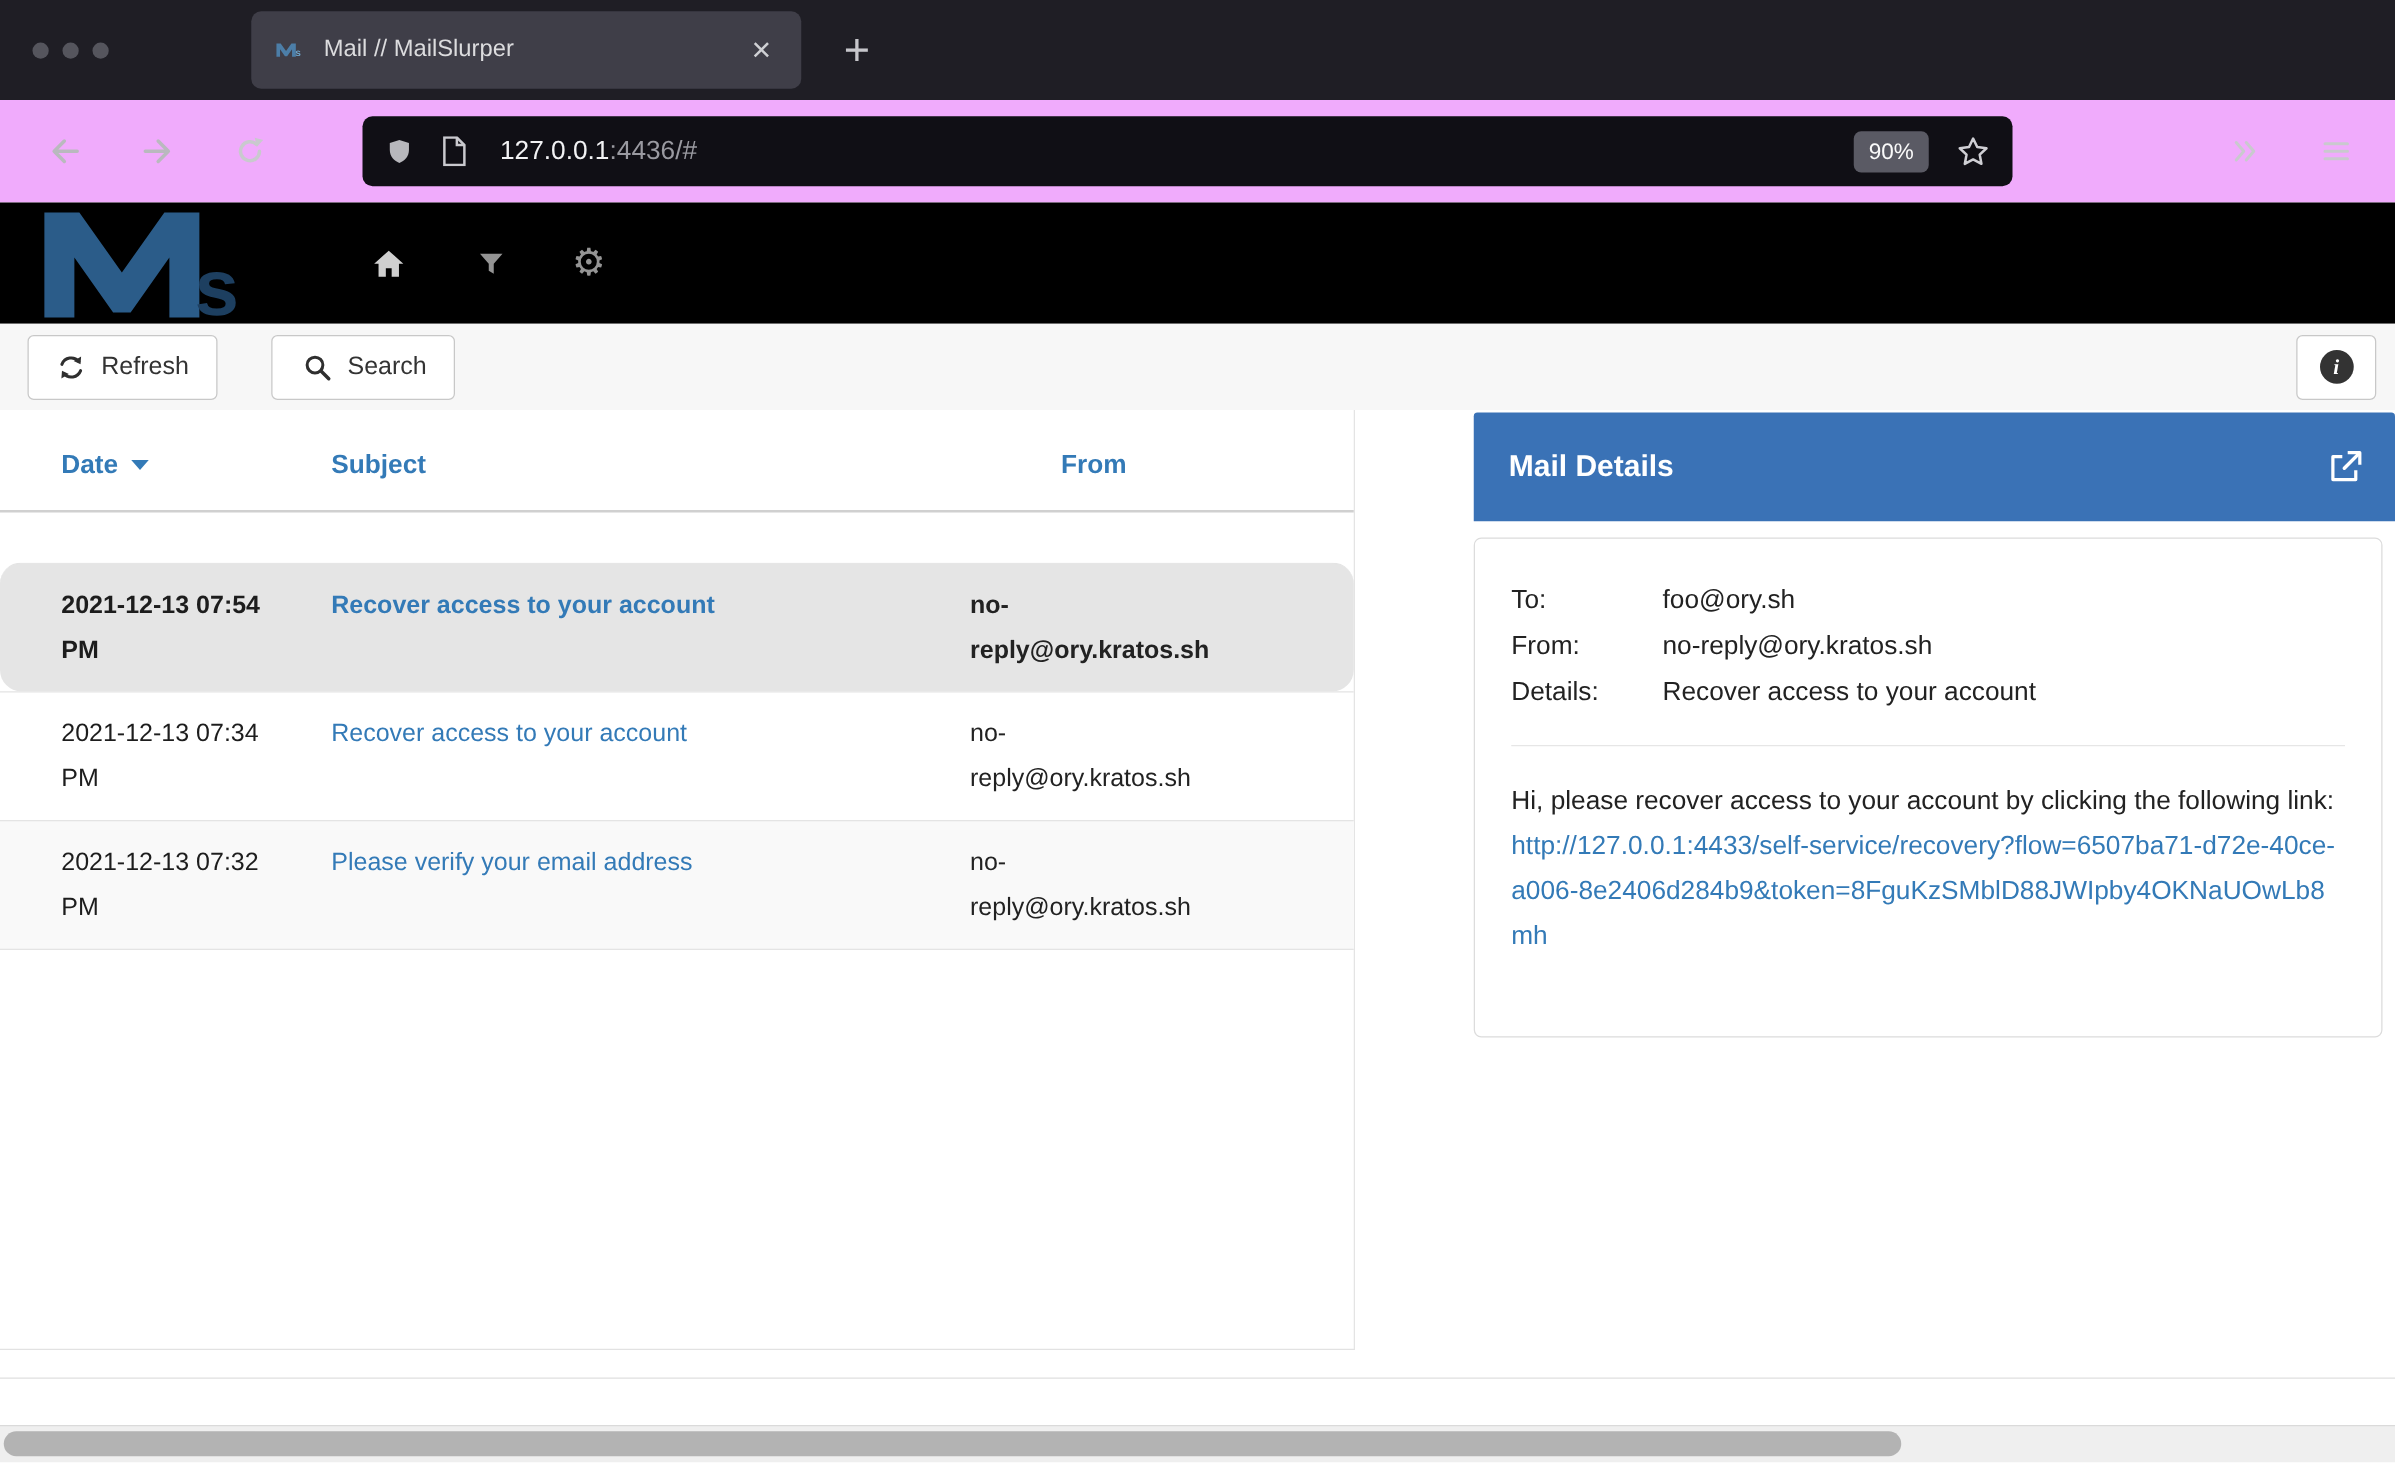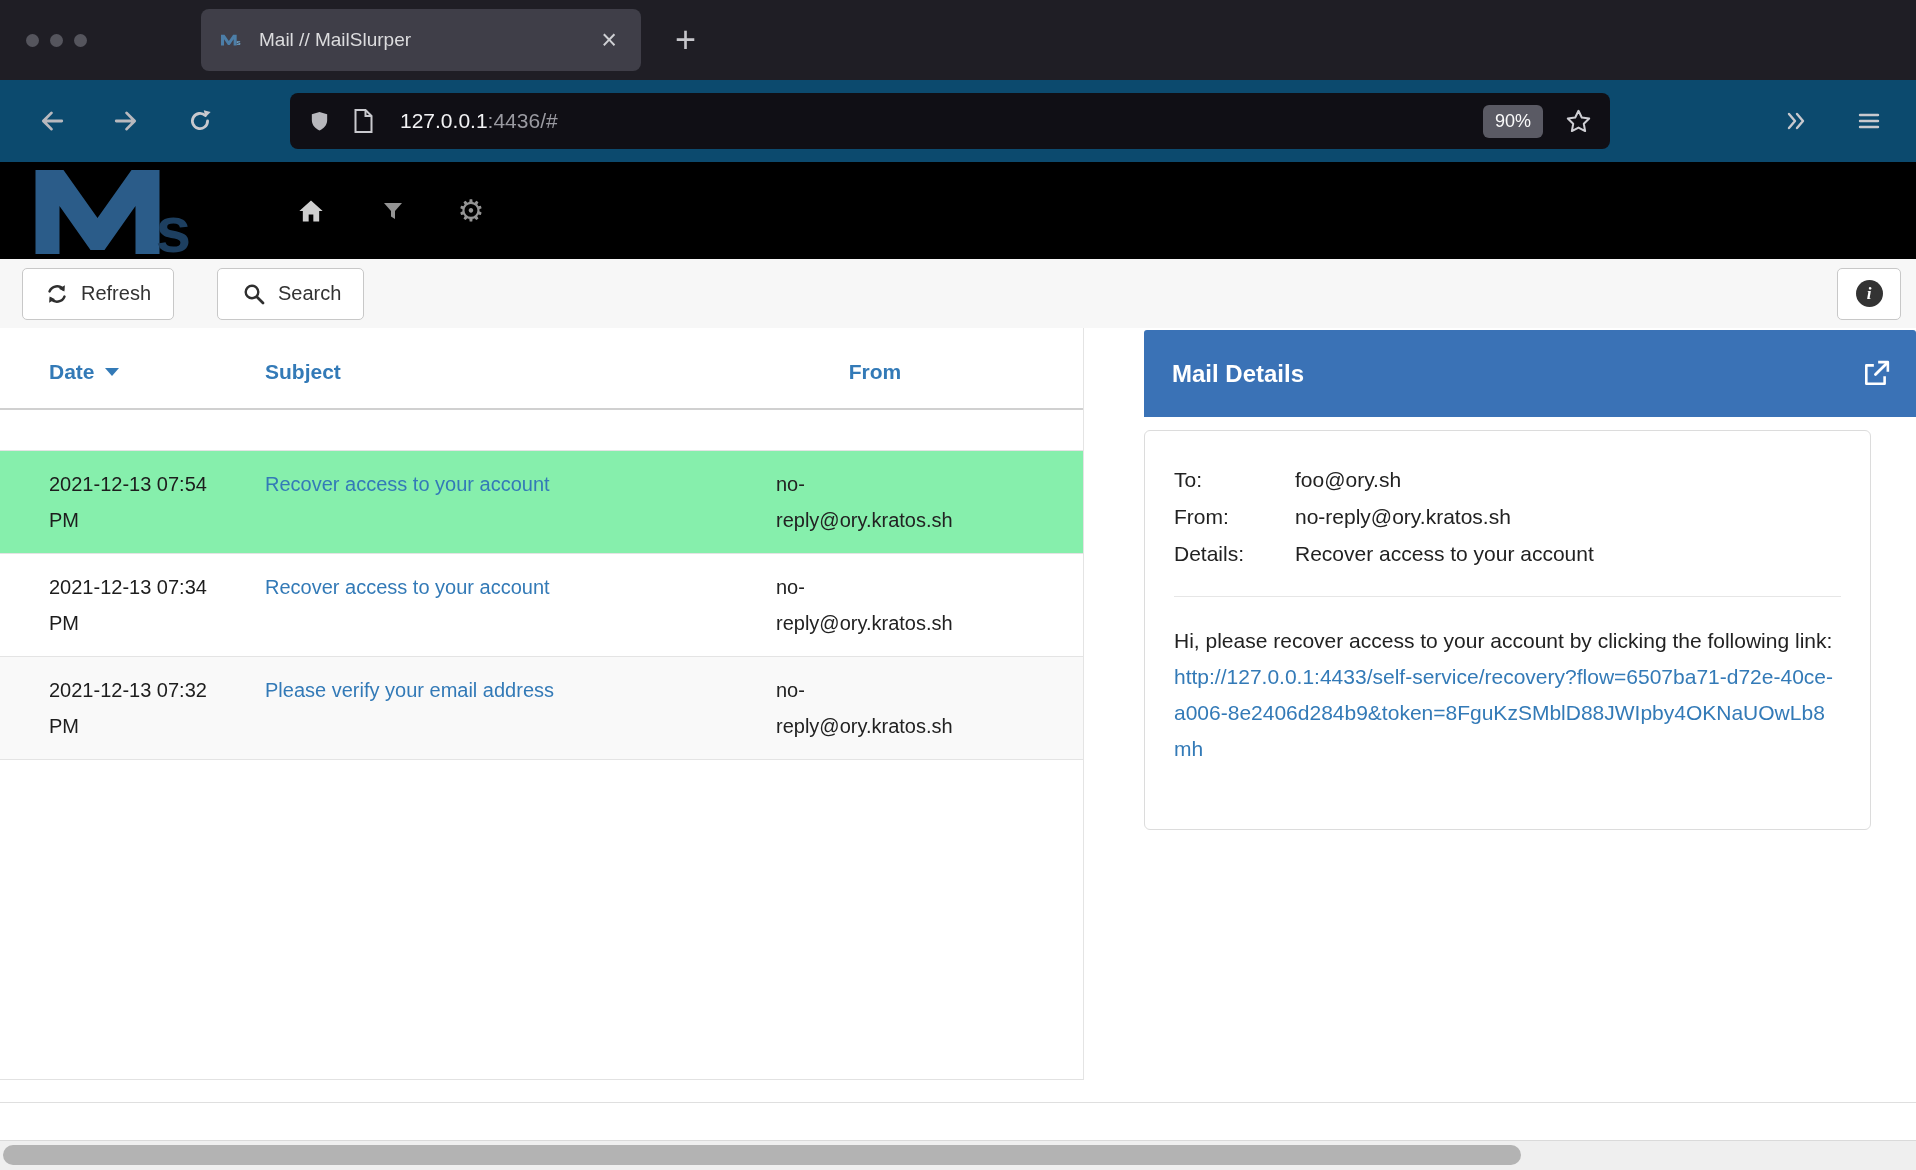--- a/index.html
+++ b/index.html
@@ -18,21 +18,21 @@
   .dot { width:13px; height:13px; border-radius:50%; background:#55555d; }
   .tab {
     margin-left:114px; width:440px; height:62px; background:#3f3e48;
     border-radius:8px; display:flex; align-items:center; padding:0 20px;
   }
   .tab-favicon { display:flex; align-items:center; }
   .tab-title { color:#dcdcde; font-size:19px; margin-left:14px; flex:1; white-space:nowrap; overflow:hidden; }
   .tab-close { color:#cfd0d4; font-size:27px; line-height:1; padding:0 4px; cursor:default; }
   .newtab { color:#c6c6cb; font-size:36px; margin-left:34px; line-height:1; font-weight:400; }
 
-  .navbar { height:82px; background:#0c4a6e; display:flex; align-items:center; }
+  .navbar { height:82px; background:#f0abfc; display:flex; align-items:center; }
   .nav-btn { display:flex; align-items:center; justify-content:center; width:40px; height:40px; }
   .nav-back { margin-left:32px; }
   .nav-fwd { margin-left:34px; }
   .nav-reload { margin-left:34px; }
   .urlbar {
     margin-left:70px; width:1320px; height:56px; background:#100f15;
     border-radius:8px; display:flex; align-items:center; padding:0 18px;
   }
   .url-text { margin-left:26px; font-size:21px; color:#f2f2f4; white-space:nowrap; }
   .url-dim { color:#9a9aa1; }
@@ -85,27 +85,27 @@
     width:0; height:0; display:inline-block; margin-left:10px;
     border-left:7px solid transparent; border-right:7px solid transparent; border-top:8px solid #337ab7;
   }
   .list-body { margin-top:40px; }
   .mail-row {
     display:flex; border-top:1px solid #e4e4e4; padding:15px 0;
     font-size:20px; line-height:36px; color:#222; cursor:pointer;
   }
   .mail-row:last-child { border-bottom:1px solid #e4e4e4; }
   .mail-row.striped { background:#f9f9f9; }
-  .mail-row.selected { background:#86efac; font-weight:normal; }
+  .mail-row.selected { background:#e5e5e5; font-weight:bold;border-radius:17px; }
   .cell-date { width:265px; padding-left:49px; padding-right:41px; color:#1d1d1d; }
   .cell-subject { width:511px; }
   .cell-from { width:198px; }
   .subject-link { color:#337ab7; text-decoration:none; }
 
-  .details-pane { flex:1; margin-left:44px; }
+  .details-pane { flex:1; margin-left:79px; }
   .details-header {
     margin-top:2px; height:87px; background:#3a72b6; border-radius:3px 3px 0 0;
     display:flex; align-items:center;
   }
   .details-title { color:#fff; font-size:24px; font-weight:bold; margin-left:28px; flex:1; }
   .ext-link { margin-right:26px; display:flex; align-items:center; }
   .details-card {
     margin-top:13px; width:727px; min-height:400px;
     border:1px solid #dcdcdc; border-radius:6px; padding:30px 29px 34px 29px;
     font-size:21px; color:#222;

